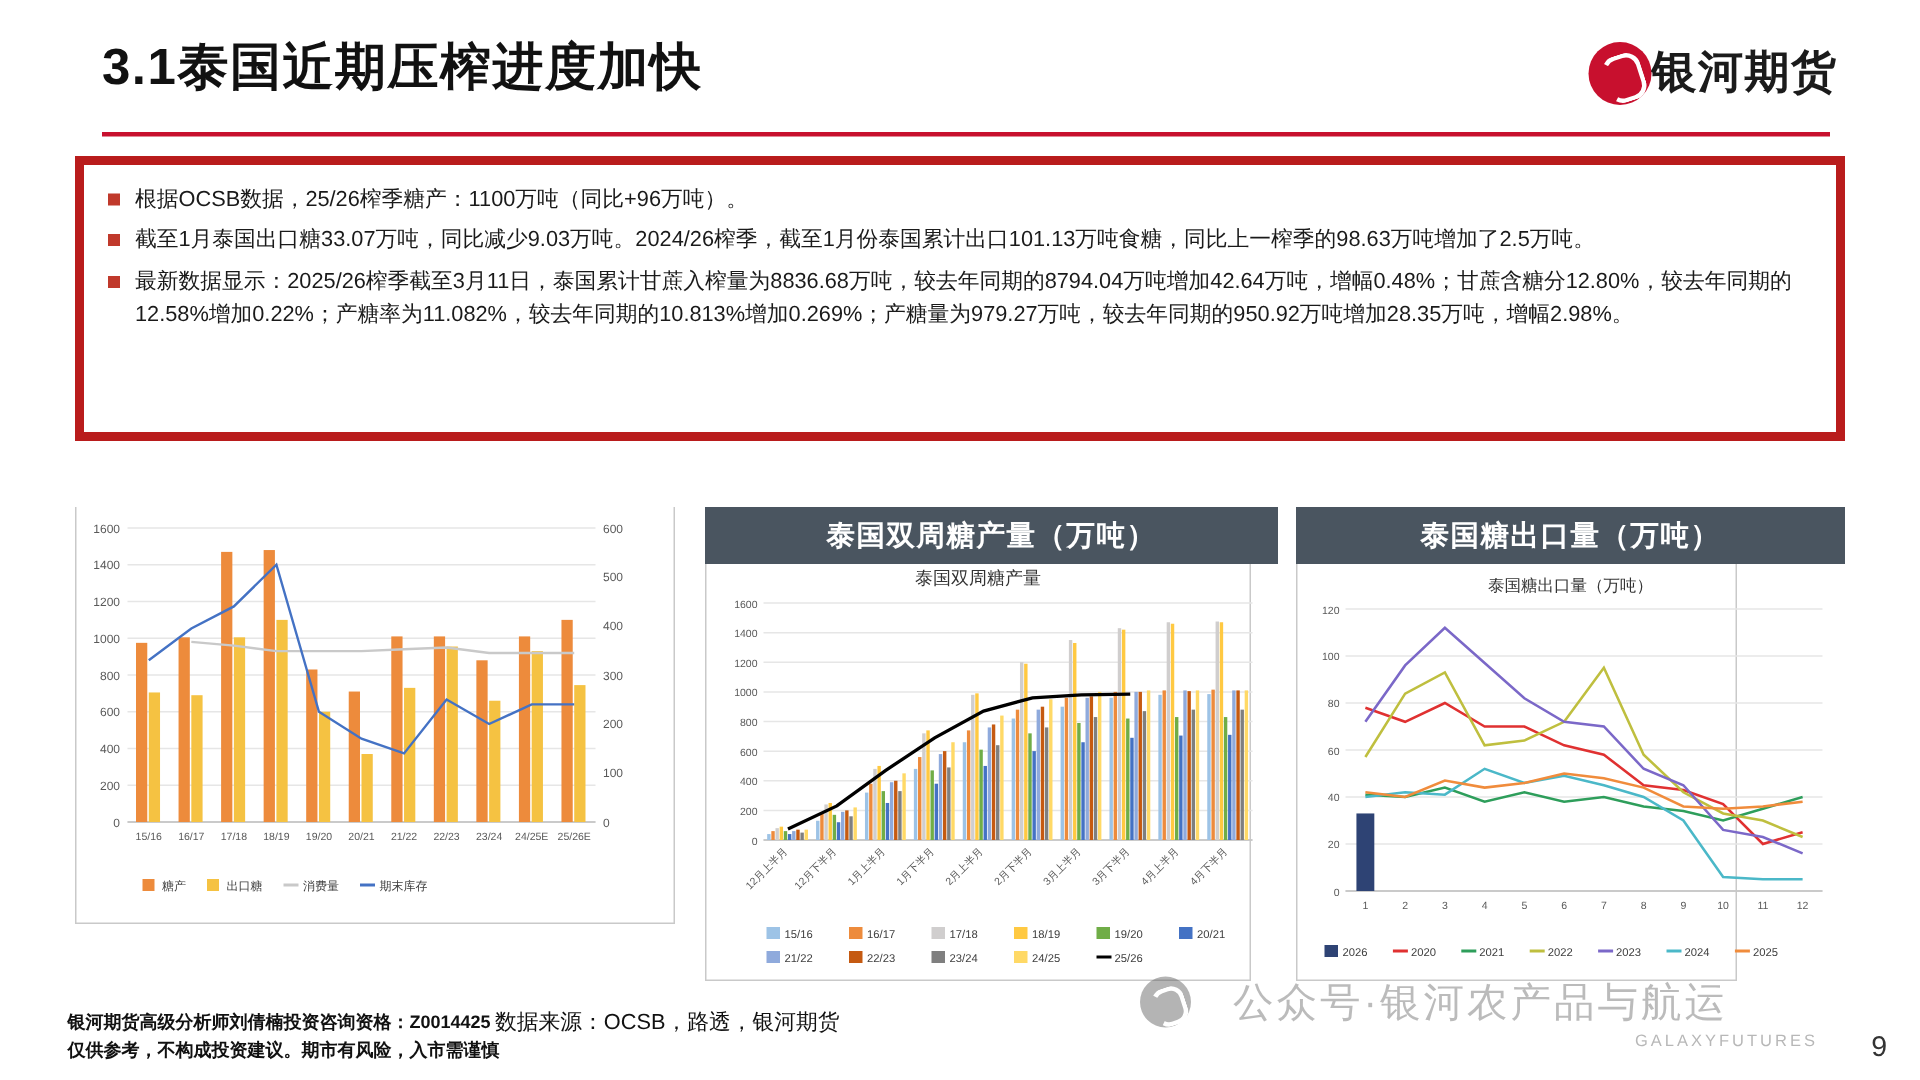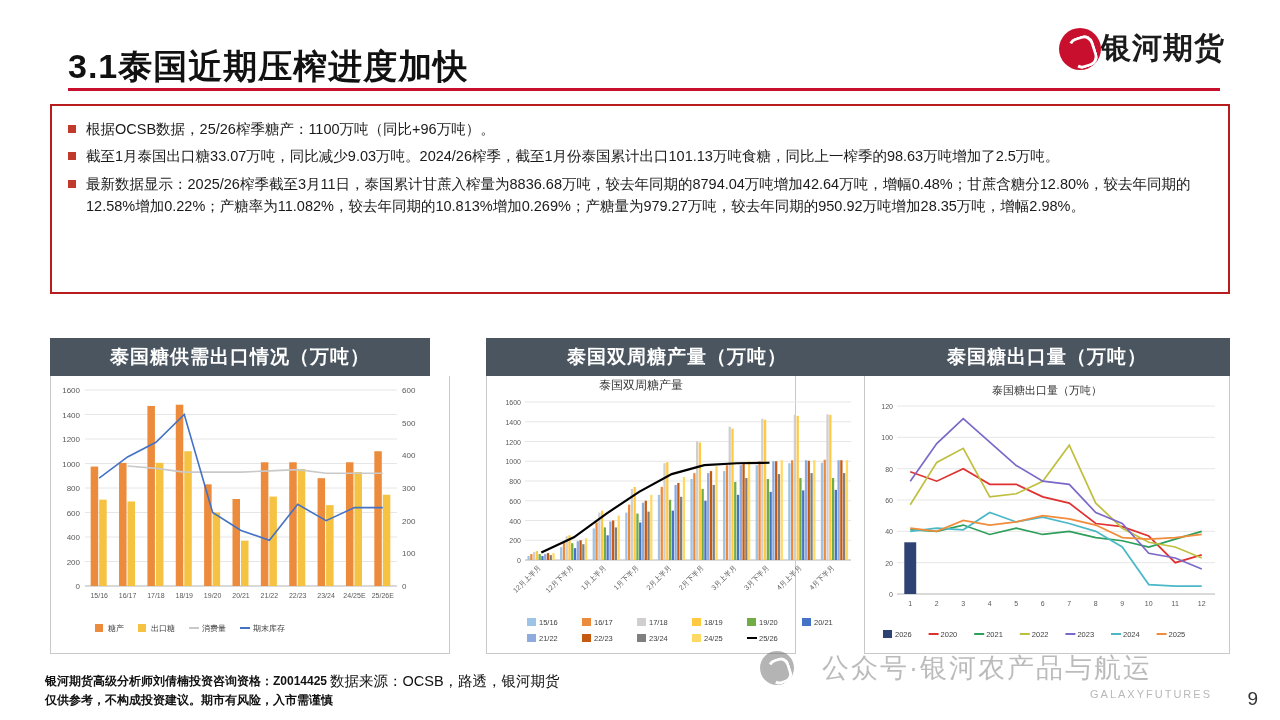--- a/index.html
+++ b/index.html
@@ -23,21 +23,21 @@
   
   .header {
     position: absolute;
     left: 0; top: 0;
     width: 1280px;
     height: 92px;
   }
   .title {
     position: absolute;
     left: 68px;
-    top: 44px;
+    top: 22px;
     font-size: 34px;
     font-weight: bold;
     color: #111111;
     letter-spacing: 1px;
   }
   .logo-wrap {
     position: absolute;
     right: 55px;
     top: 28px;
     display: flex;
@@ -76,21 +76,21 @@
     height: 3px;
     background: #c8102e;
   }
   
   .bullet-box {
     position: absolute;
     left: 50px;
     top: 104px;
     width: 1180px;
     height: 190px;
-    border: 2px solid #b91c1c;
+    border: 6px solid #b91c1c;
     background: #ffffff;
     box-sizing: border-box;
     padding: 12px 16px 10px 16px;
   }
   .bullet {
     display: flex;
     align-items: flex-start;
     margin-bottom: 5px;
   }
   .bullet-marker {
@@ -122,22 +122,22 @@
     letter-spacing: 1px;
   }
   .panel-body {
     border: 1px solid #c9c9c9;
     border-top: none;
     background: #ffffff;
     position: relative;
     box-sizing: border-box;
   }
   #panel1 { left: 50px;  top: 338px; width: 400px; }
-  #panel2 { left: 486px; top: 338px; width: 310px; }
-  #panel3 { left: 864px; top: 338px; width: 366px; }
+  #panel2 { left: 470px; top: 338px; width: 364px; }
+  #panel3 { left: 864px; top: 338px; width: 294px; }
   #panel1 .panel-body { height: 278px; }
   #panel2 .panel-body { height: 278px; }
   #panel3 .panel-body { height: 278px; }
   #panel1 .panel-title { width: 380px; }
   #panel2 .panel-title { width: 382px; }
   #panel3 .panel-title { width: 366px; }
 
   .chart-inner-title {
     text-align: center;
     font-size: 12px;
@@ -236,21 +236,20 @@
       <div class="bullet-marker"></div>
       <div class="bullet-text">截至1月泰国出口糖33.07万吨，同比减少9.03万吨。2024/26榨季，截至1月份泰国累计出口101.13万吨食糖，同比上一榨季的98.63万吨增加了2.5万吨。</div>
     </div>
     <div class="bullet">
       <div class="bullet-marker"></div>
       <div class="bullet-text">最新数据显示：2025/26榨季截至3月11日，泰国累计甘蔗入榨量为8836.68万吨，较去年同期的8794.04万吨增加42.64万吨，增幅0.48%；甘蔗含糖分12.80%，较去年同期的12.58%增加0.22%；产糖率为11.082%，较去年同期的10.813%增加0.269%；产糖量为979.27万吨，较去年同期的950.92万吨增加28.35万吨，增幅2.98%。</div>
     </div>
   </div>
 
   <div class="panel" id="panel1">
-    <div class="panel-title">泰国糖供需出口情况（万吨）</div>
     <div class="panel-body">
       <svg id="svg1" width="380" height="276">
           <line x1="34" y1="210" x2="346" y2="210" class="gridline"></line>
           <text x="29" y="213" class="axis-label" text-anchor="end">0</text>
           <line x1="34" y1="185.5" x2="346" y2="185.5" class="gridline"></line>
           <text x="29" y="188.5" class="axis-label" text-anchor="end">200</text>
           <line x1="34" y1="161" x2="346" y2="161" class="gridline"></line>
           <text x="29" y="164" class="axis-label" text-anchor="end">400</text>
           <line x1="34" y1="136.5" x2="346" y2="136.5" class="gridline"></line>
           <text x="29" y="139.5" class="axis-label" text-anchor="end">600</text>

